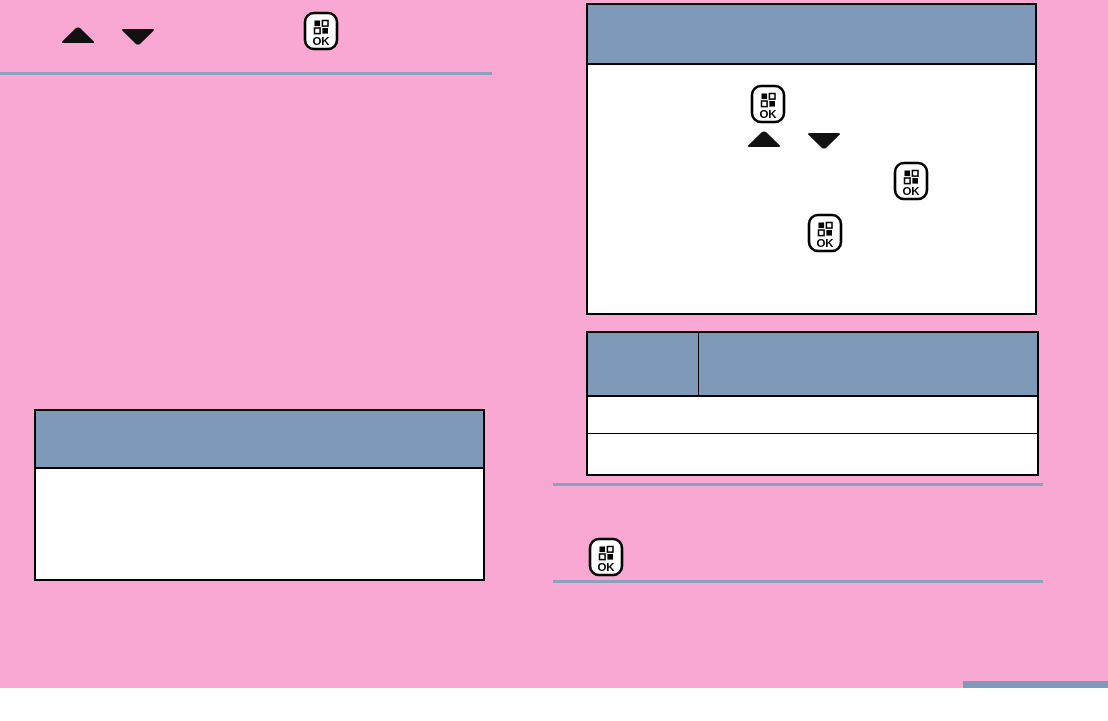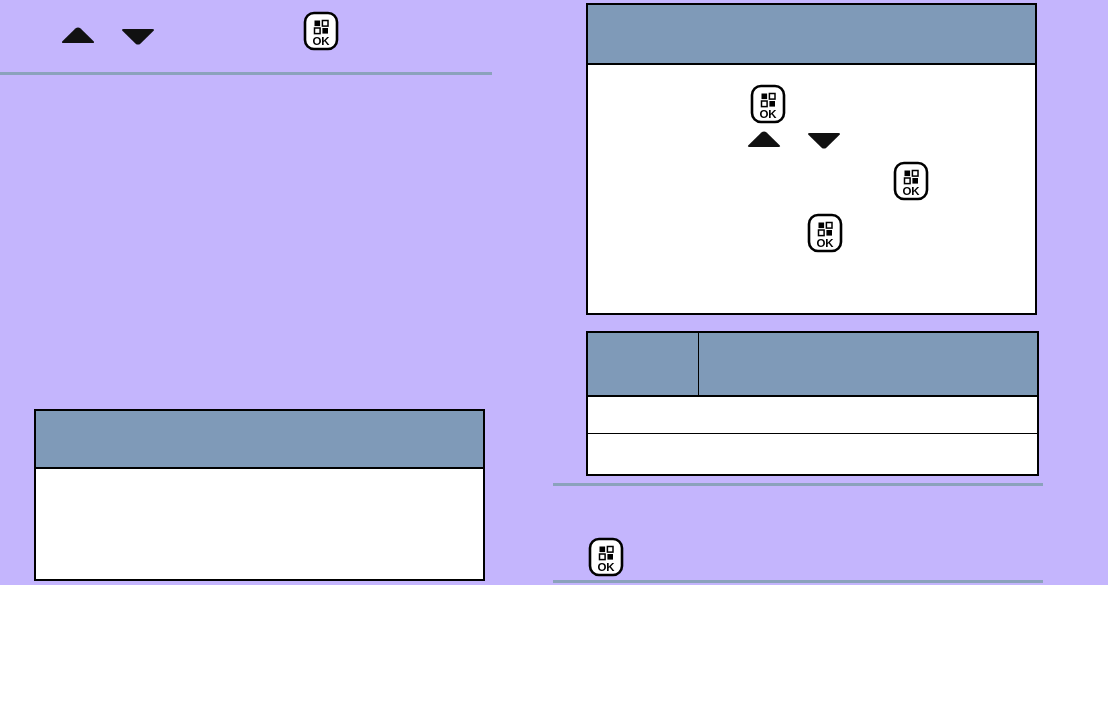--- a/index.html
+++ b/index.html
@@ -7,22 +7,22 @@
     margin: 0;
     padding: 0;
     background: #ffffff;
   }
   body {
     font-family: "Liberation Sans", sans-serif;
   }
   #page {
     position: relative;
     width: 1108px;
-    height: 585px;
-    background: #c4b5fd;
+    height: 688px;
+    background: #f9a8d4;
     overflow: hidden;
   }
 
   
   .rule {
     position: absolute;
     background: #8ba2bc;
     height: 3px;
   }
 

